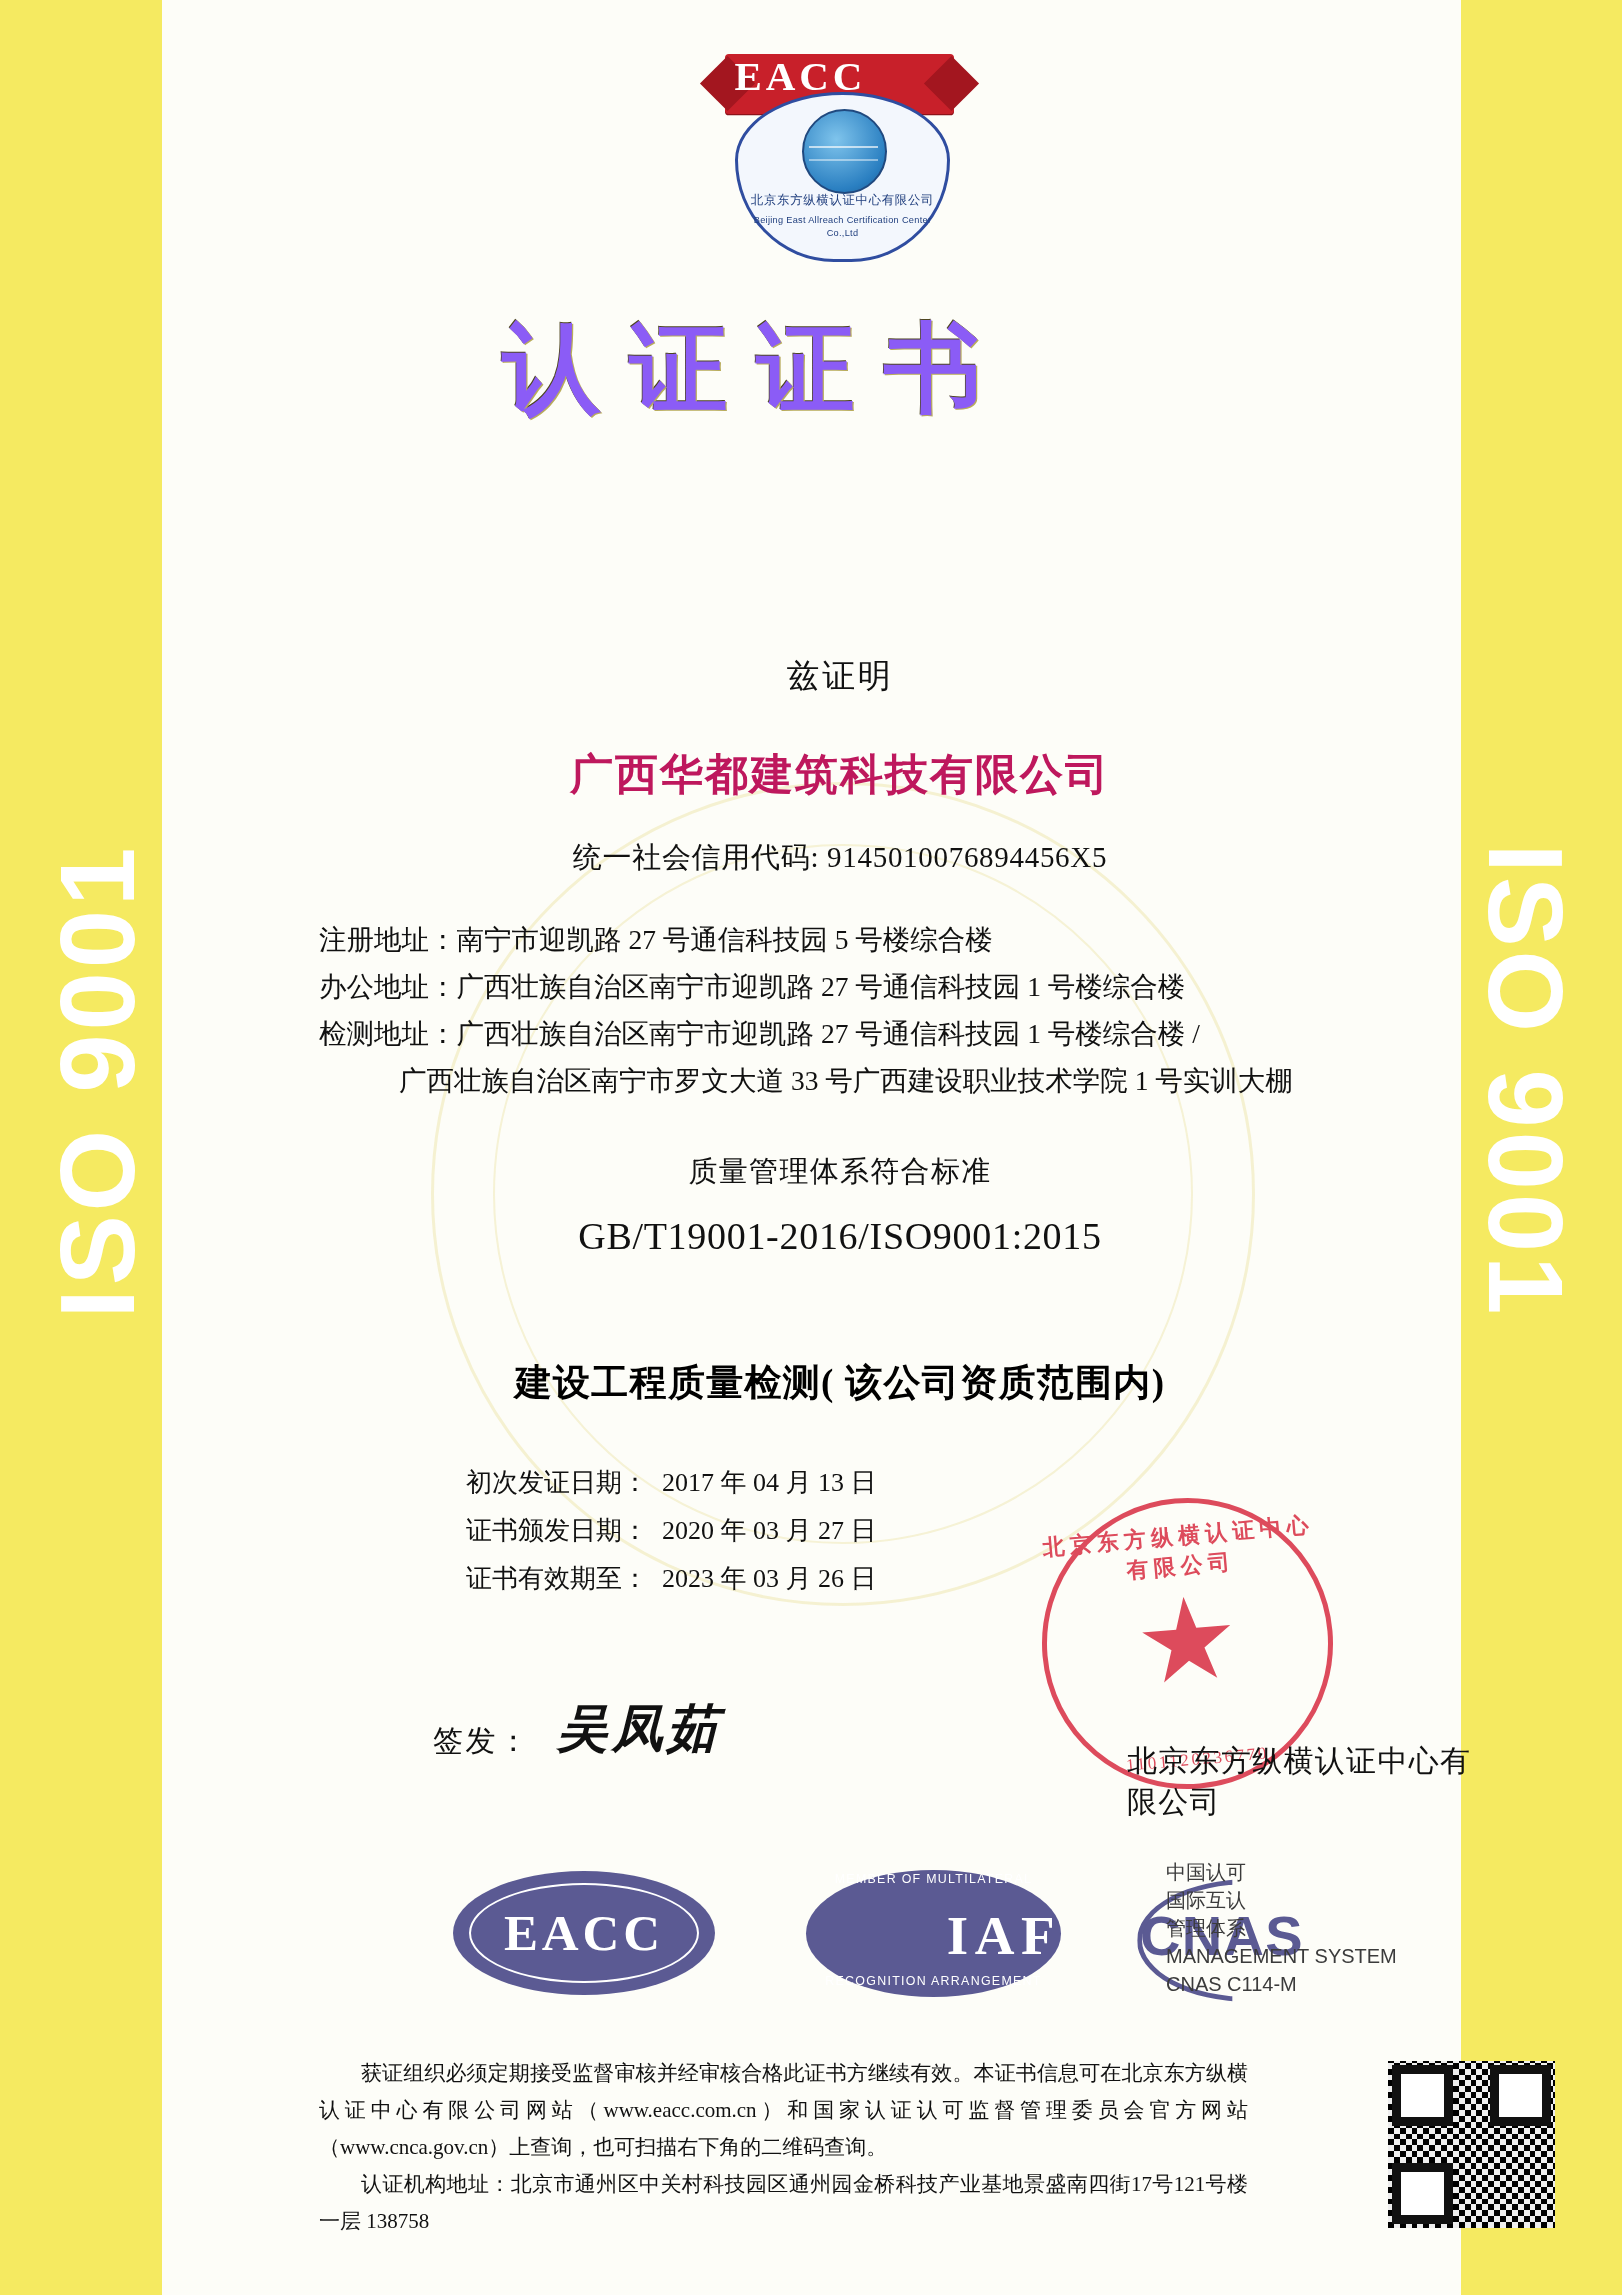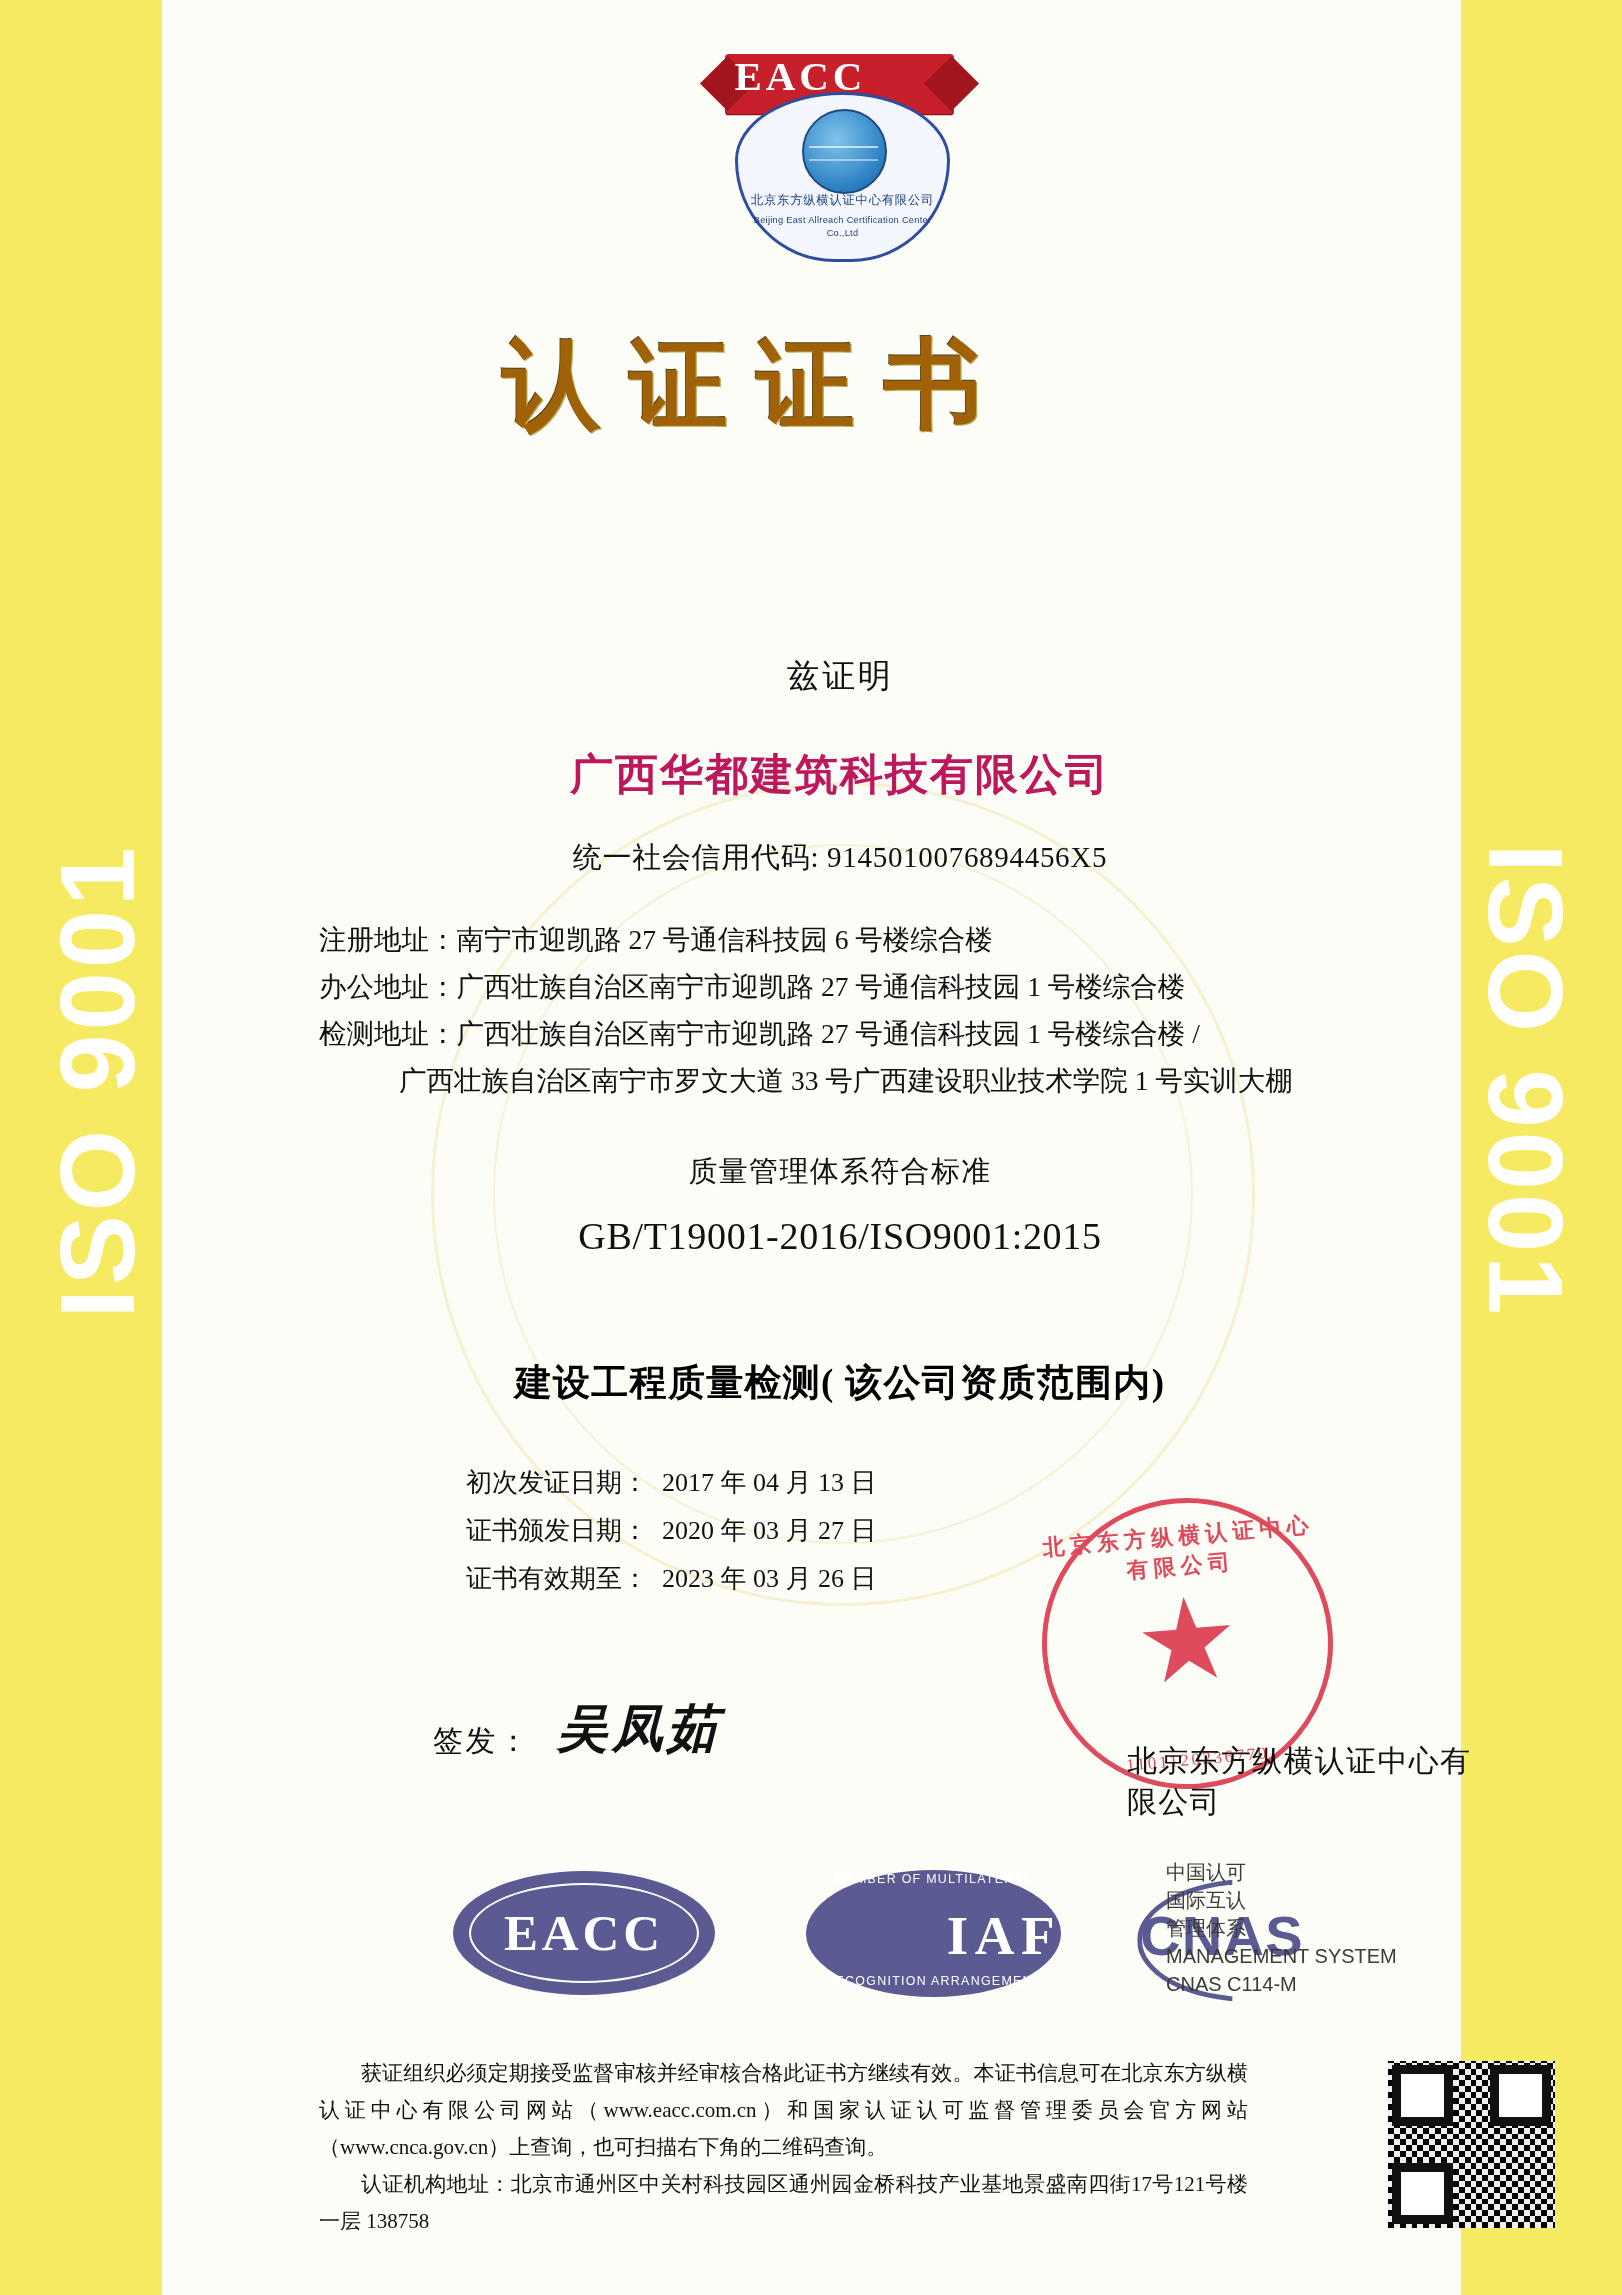--- a/index.html
+++ b/index.html
@@ -183,28 +183,28 @@
     font-size: 9.2px;
     color: #22407f;
     font-family: "Liberation Sans", sans-serif;
     letter-spacing: 0.3px;
     line-height: 13px;
   }
   
   .cert-title {
     position: absolute;
     left: 0;
-    top: 320px;
+    top: 304px;
     width: 1102px;
     text-align: center;
     font-family: "Liberation Serif", serif;
     font-weight: bold;
     font-size: 98px;
     letter-spacing: 29px;
-    color: #a16207;
+    color: #8b5cf6;
     text-shadow: 1.3px 1.3px 0 #b9ac5c, -0.7px -0.7px 0 #4e4620;
     text-indent: 29px;
   }
   .cert-no {
     position: absolute;
     right: 203px;
     top: 504px;
     font-size: 33px;
     color: #1a1a1a;
     letter-spacing: 1.3px;
@@ -533,21 +533,21 @@
 
     <div class="cert-title">认证证书</div>
 
 
     <div class="line-center hereby">兹证明</div>
     <div class="line-center company">广西华都建筑科技有限公司</div>
     <div class="line-center credit-code">统一社会信用代码: 9145010076894456X5</div>
 
     <div class="addr-block">
       <div class="addr-row">
-        <span>注册地址：</span><span>南宁市迎凯路 27 号通信科技园 6 号楼综合楼</span>
+        <span>注册地址：</span><span>南宁市迎凯路 27 号通信科技园 5 号楼综合楼</span>
       </div>
       <div class="addr-row">
         <span>办公地址：</span><span>广西壮族自治区南宁市迎凯路 27 号通信科技园 1 号楼综合楼</span>
       </div>
       <div class="addr-row">
         <span>检测地址：</span><span>广西壮族自治区南宁市迎凯路 27 号通信科技园 1 号楼综合楼 /</span>
       </div>
       <div class="addr-row addr-cont">广西壮族自治区南宁市罗文大道 33 号广西建设职业技术学院 1 号实训大棚</div>
     </div>
 

